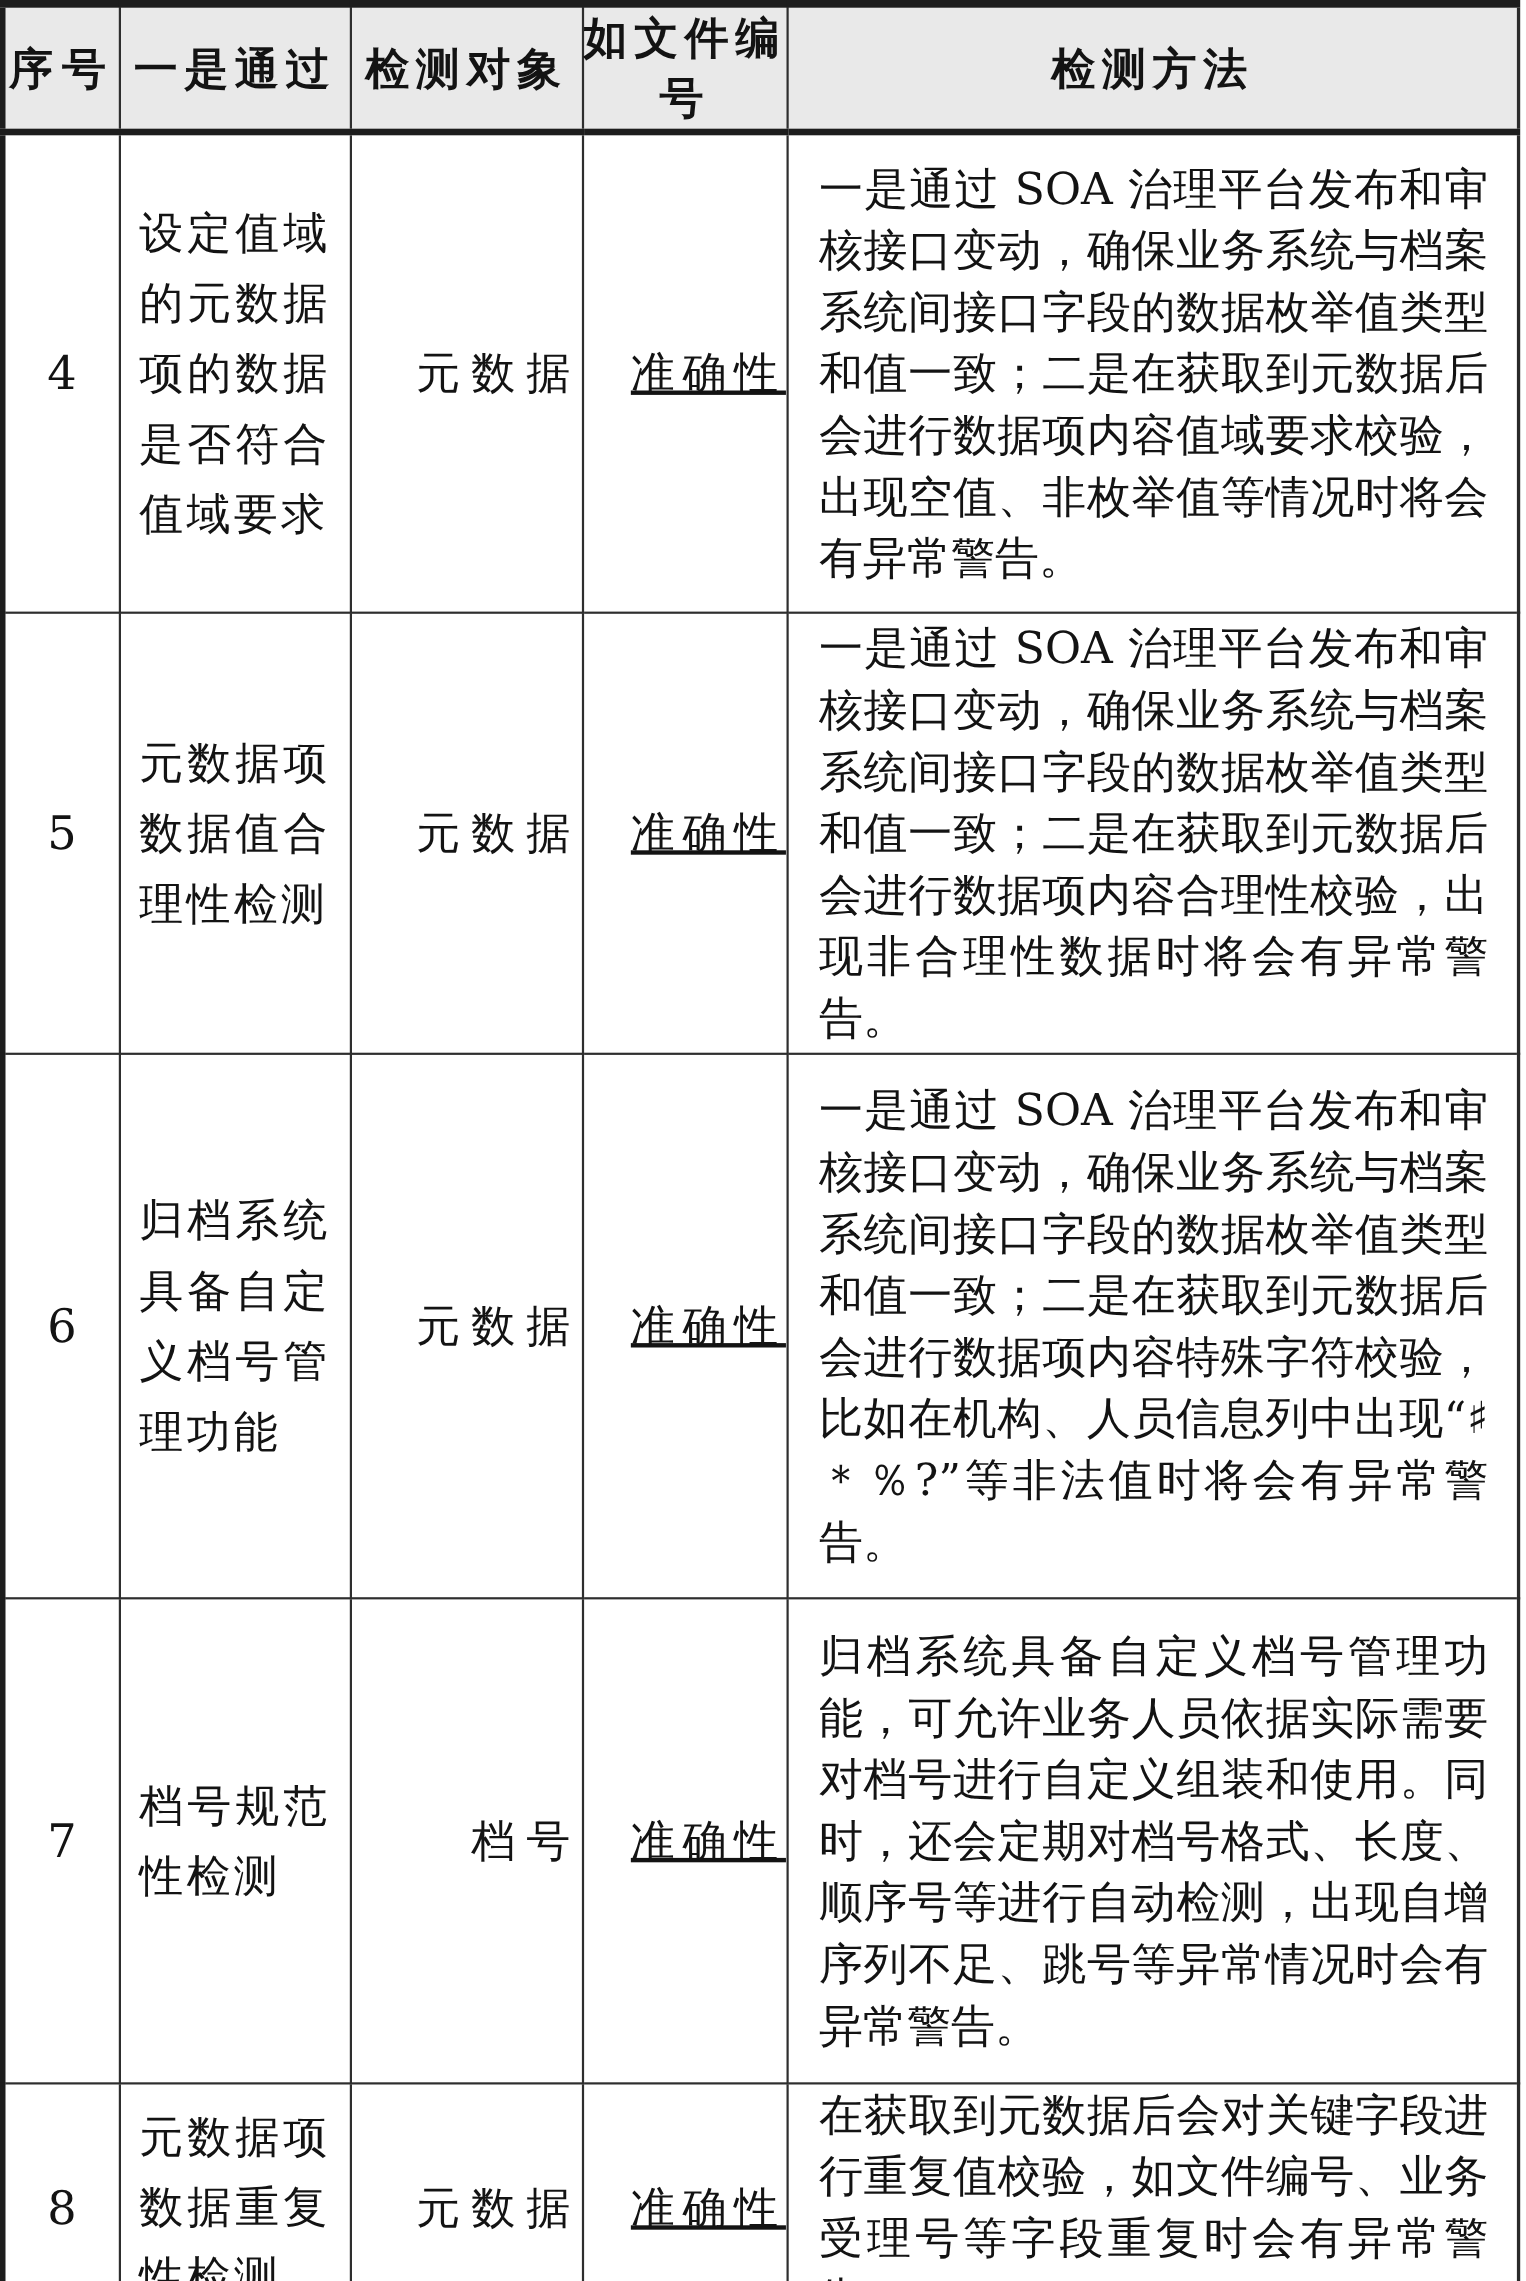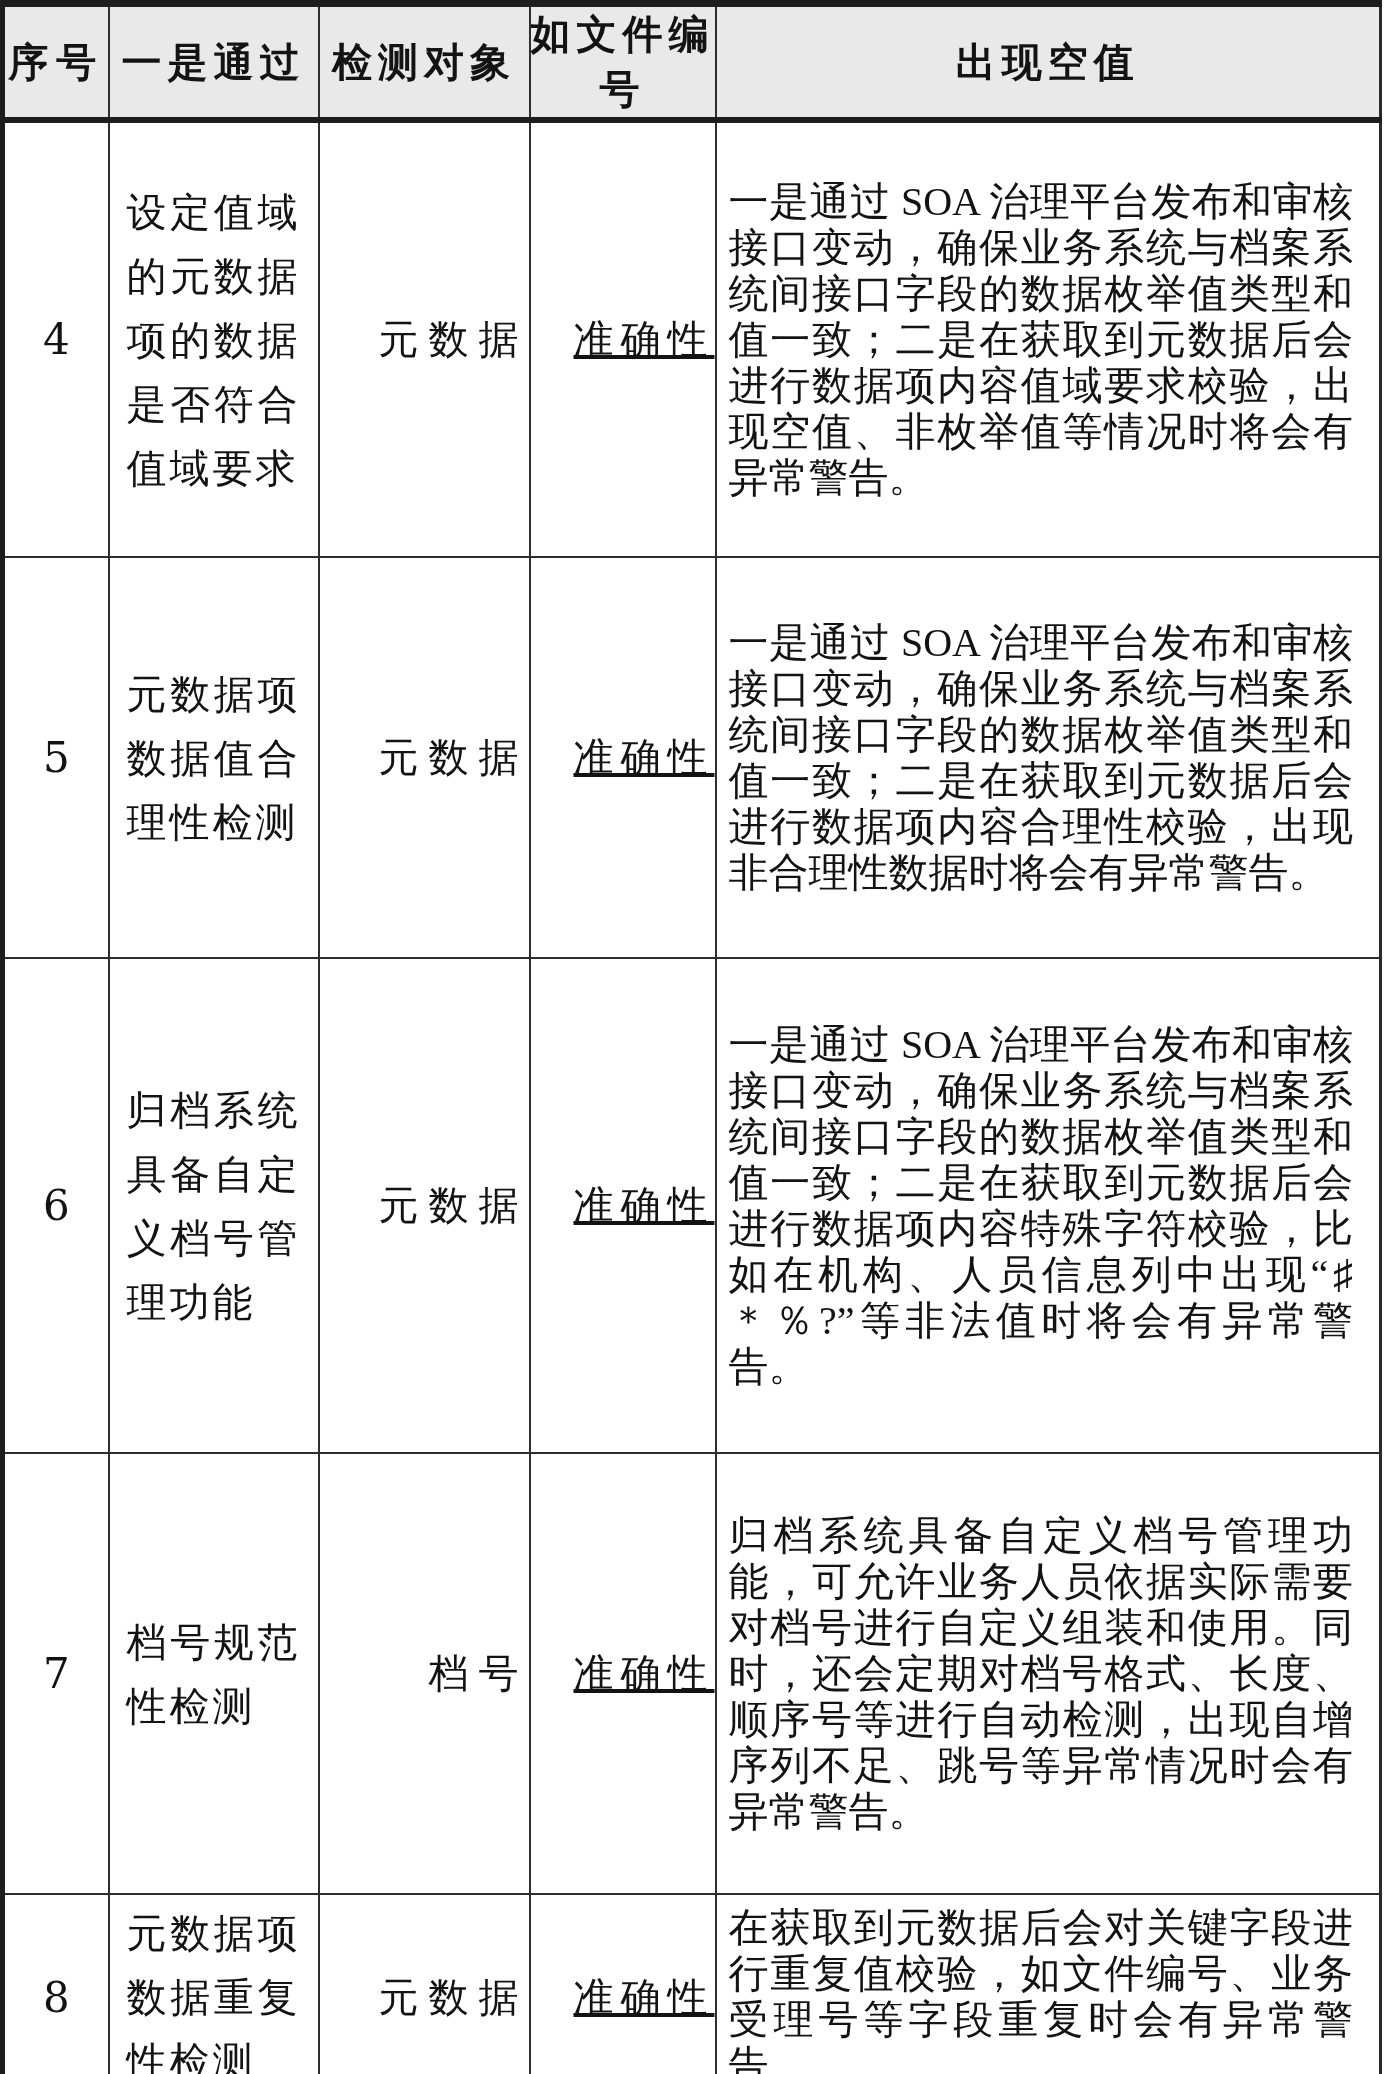--- a/index.html
+++ b/index.html
@@ -67,47 +67,46 @@
     letter-spacing: 3px;
     line-height: 64px;
   }
   td.col-object, td.col-purpose {
     text-align: right;
     letter-spacing: 10px;
     padding-left: 10px;       
   }
   td.col-purpose { letter-spacing: 7px; padding-left: 7px; text-decoration: underline; }
   td.col-method {
-    padding: 0 26px 0 12px;
+    padding: 0 26px 0 28px;
     text-align: justify;
     text-align-last: left;
     text-justify: inter-character;
-    line-height: 46px;
-    font-family: Liberation Serif, serif;
+    line-height: 56px;
   }
 </style>
 </head>
 <body>
 
 <div class="page">
   <table class="detect-table">
     <colgroup>
       <col class="c-no">
       <col class="c-item">
       <col class="c-object">
       <col class="c-purpose">
       <col class="c-method">
     </colgroup>
     <thead>
       <tr>
         <th class="h-no">序号</th>
         <th class="h-item">一是通过</th>
         <th class="h-object">检测对象</th>
         <th class="h-purpose">如文件编号</th>
-        <th class="h-method">出现空值</th>
+        <th class="h-method">检测方法</th>
       </tr>
     </thead>
     <tbody>
         <tr>
           <td class="col-no">4</td>
           <td class="col-item">设定值域的元数据项的数据是否符合值域要求</td>
           <td class="col-object">元数据</td>
           <td class="col-purpose">准确性</td>
           <td class="col-method">一是通过 SOA 治理平台发布和审核接口变动，确保业务系统与档案系统间接口字段的数据枚举值类型和值一致；二是在获取到元数据后会进行数据项内容值域要求校验，出现空值、非枚举值等情况时将会有异常警告。</td>
         </tr>

